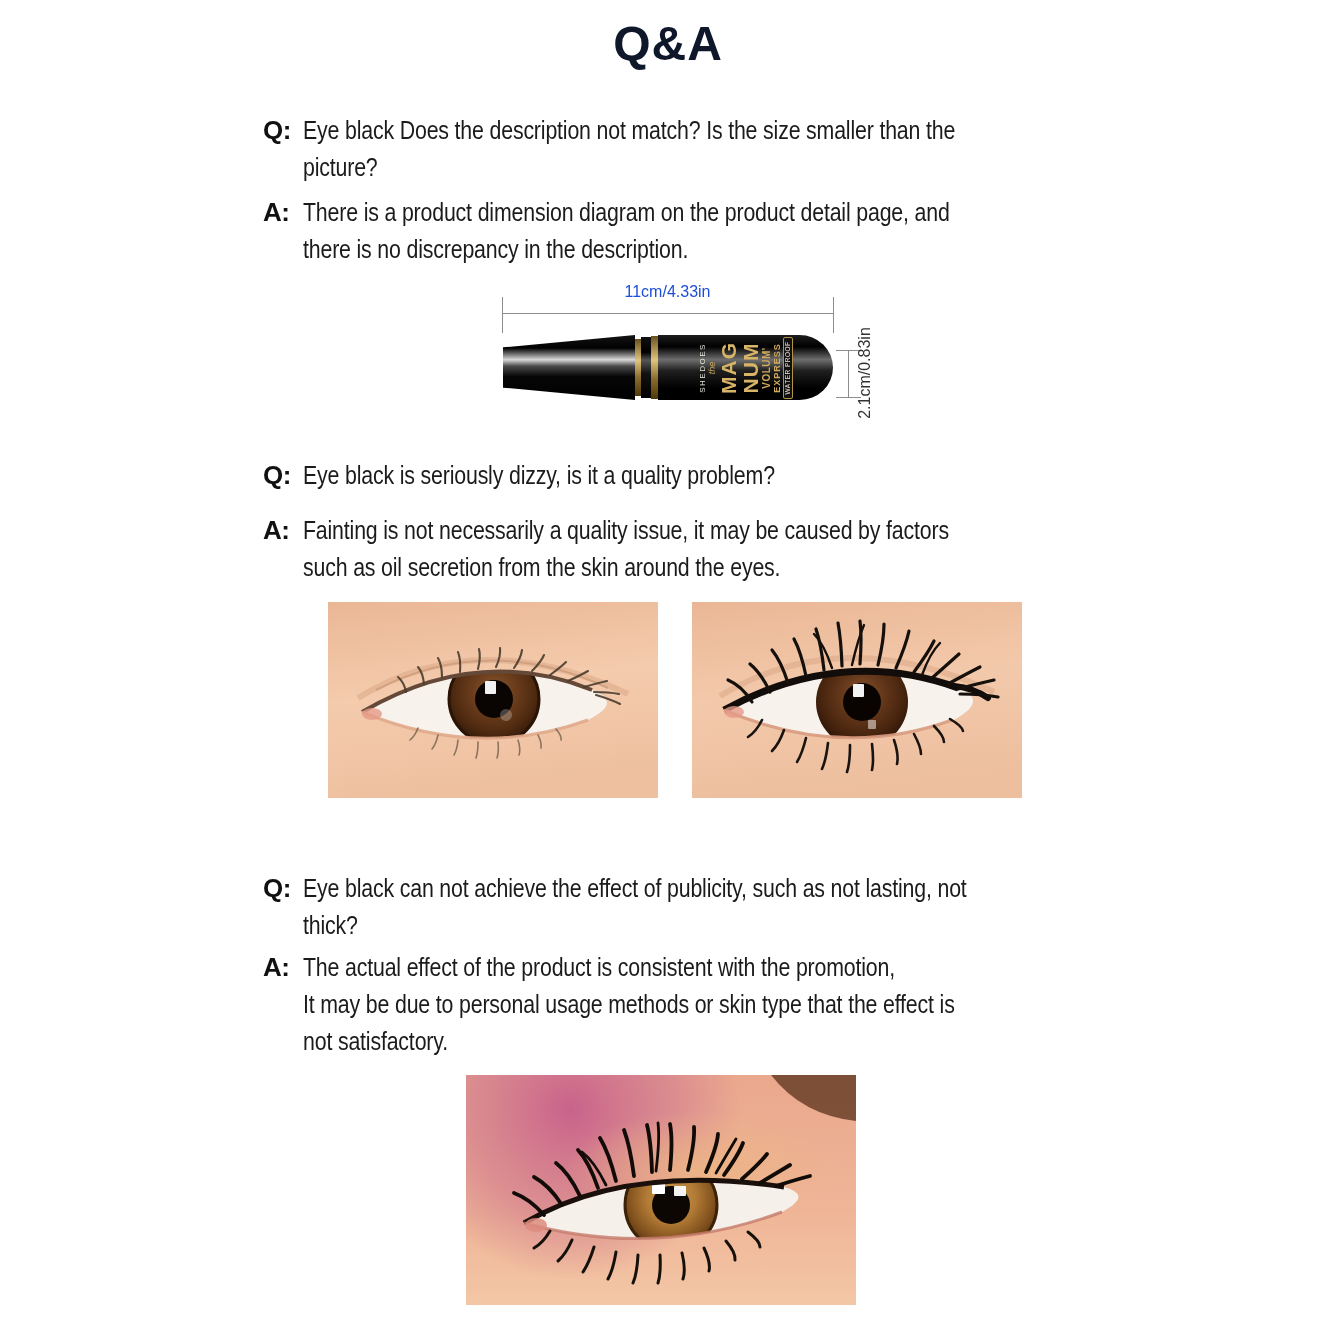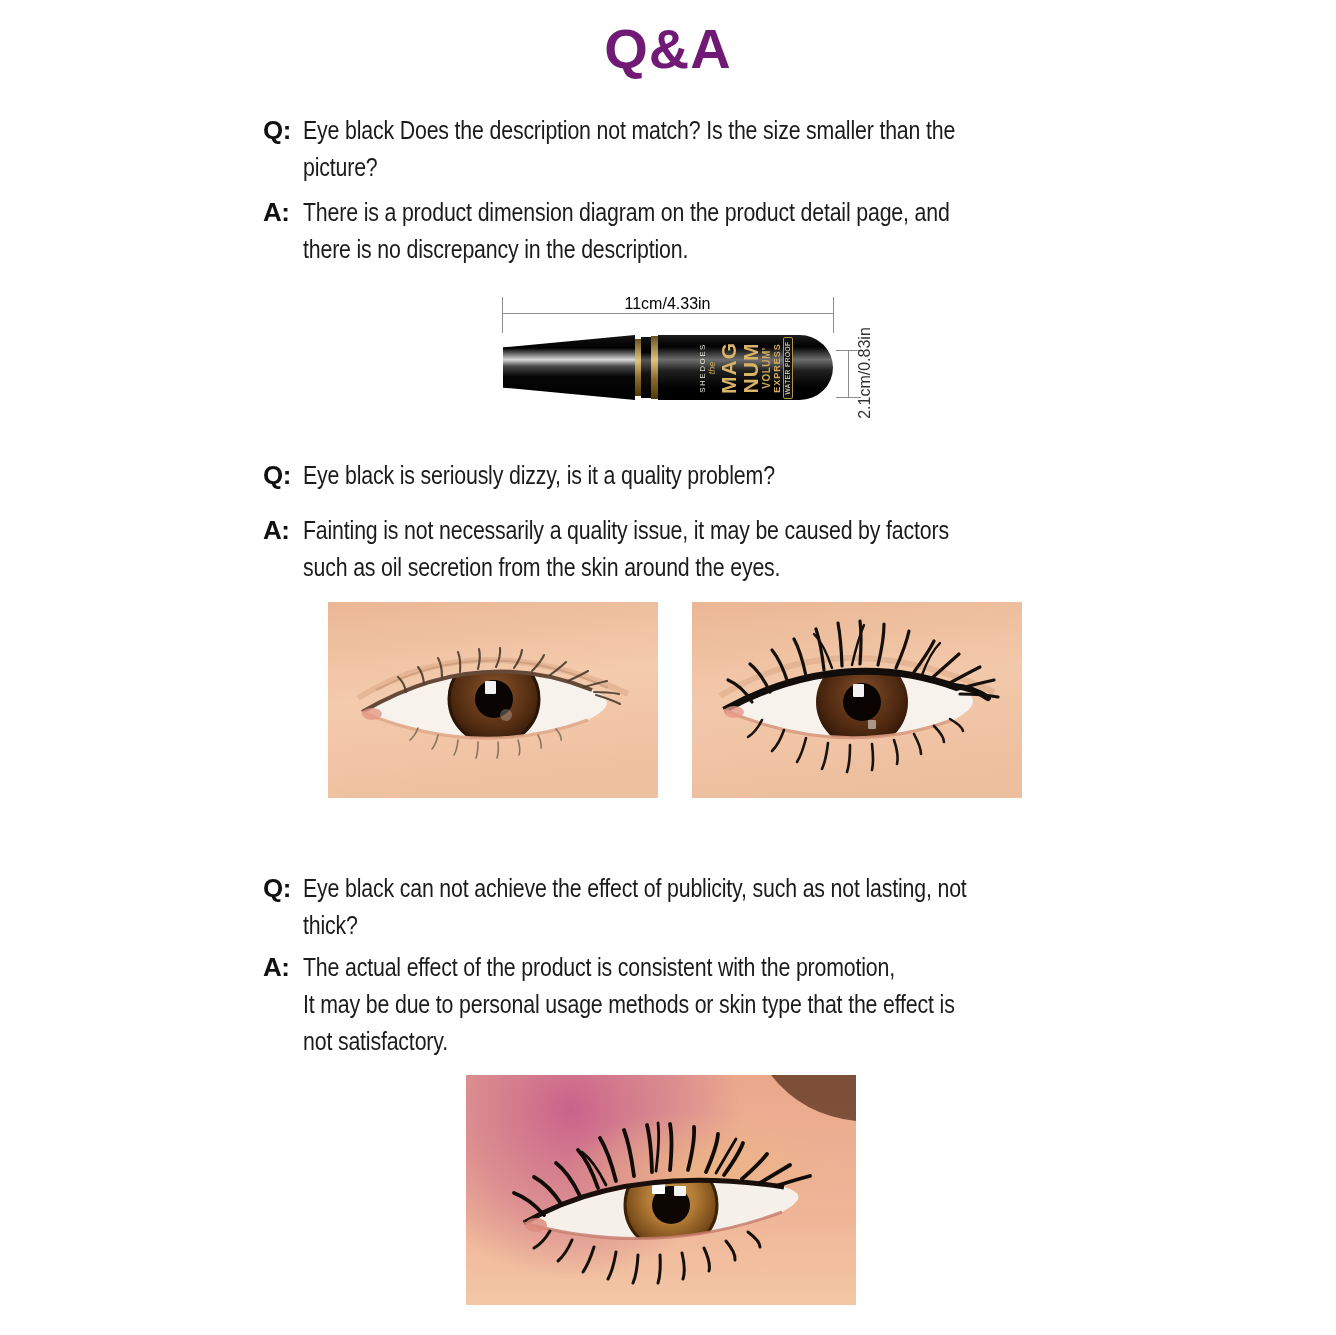--- a/index.html
+++ b/index.html
@@ -1,33 +1,33 @@
 <!DOCTYPE html>
 <html><head>
 <meta charset="utf-8">
 <style>
   html,body{margin:0;padding:0;background:#fff;}
   .canvas{position:relative;width:1336px;height:1335px;background:#ffffff;overflow:hidden;
           font-family:"Liberation Sans",sans-serif;color:#1b1b1b;}
 
   
   .title{position:absolute;top:16px;left:0;right:0;text-align:center;
-         font-size:56px;font-weight:700;letter-spacing:1px;color:#701a75;}
+         font-size:48px;font-weight:700;letter-spacing:1px;color:#0f172a;}
 
   
   .qa-row{position:absolute;left:263px;display:flex;align-items:flex-start;}
   .qa-label{font-weight:700;font-size:26px;line-height:37px;width:40px;flex:none;
             letter-spacing:-0.5px;color:#111;}
   .qa-text{font-size:26px;line-height:37px;white-space:pre;letter-spacing:-0.2px;
            transform:scaleX(.82);transform-origin:0 0;color:#1b1b1b;}
 
   
   .diagram{position:absolute;left:490px;top:283px;width:430px;height:165px;}
-  .dim-label-h{position:absolute;left:12px;width:331px;top:12px;text-align:center;
-               font-size:16px;color:#000000;}
+  .dim-label-h{position:absolute;left:12px;width:331px;top:0;text-align:center;
+               font-size:16px;color:#1d4ed8;}
   .dim-line-h{position:absolute;left:12px;top:30px;width:331px;height:0;
               border-top:1.5px solid #8c8c8c;}
   .tick-v{position:absolute;top:14px;height:36px;width:0;border-left:1.5px solid #8c8c8c;}
   .tick-v.left{left:12px;} .tick-v.right{left:343px;}
   .dim-line-v{position:absolute;left:358px;top:67px;height:47px;width:0;
               border-left:1.5px solid #8c8c8c;}
   .tick-h{position:absolute;left:346px;width:25px;height:0;border-top:1.5px solid #8c8c8c;}
   .tick-h.top{top:67px;} .tick-h.bot{top:114px;}
   .dim-label-v{position:absolute;left:312px;top:80px;width:130px;height:20px;
                text-align:center;font-size:16px;color:#333;

